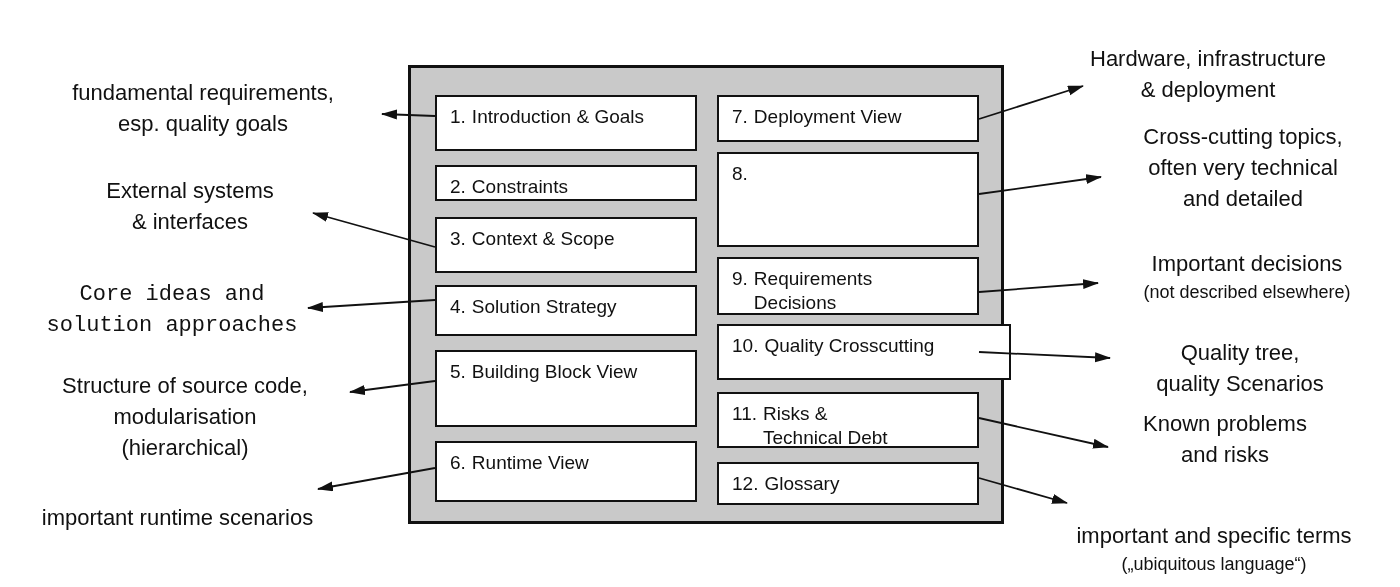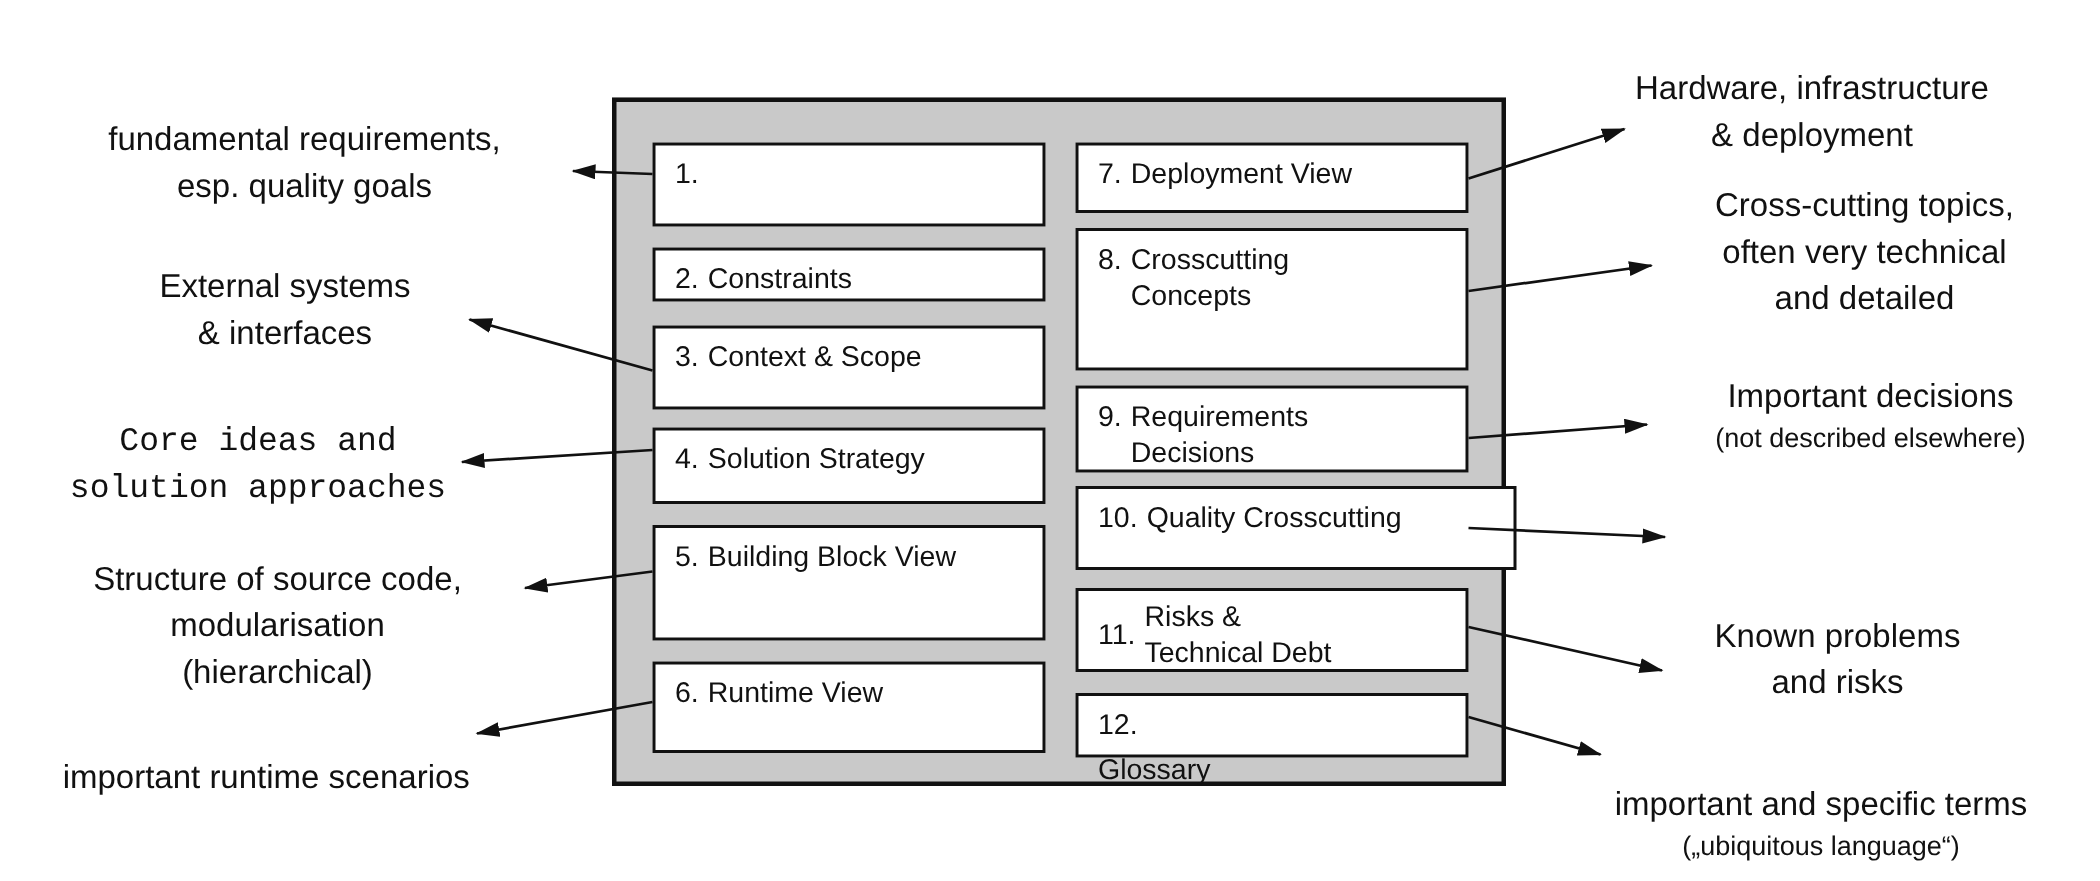--- a/index.html
+++ b/index.html
@@ -60,20 +60,21 @@
 </style>
 </head>
 <body>
 
 <div class="canvas">
 
   <div class="container"></div>
 
   <div class="box" style="left:435px; top:95px;  width:262px; height:56px;">
     <span class="num">1.</span>
+    <span class="title">Introduction &amp; Goals</span>
   </div>
   <div class="box" style="left:435px; top:165px; width:262px; height:36px;">
     <span class="num">2.</span>
     <span class="title">Constraints</span>
   </div>
   <div class="box" style="left:435px; top:217px; width:262px; height:56px;">
     <span class="num">3.</span>
     <span class="title">Context &amp; Scope</span>
   </div>
   <div class="box" style="left:435px; top:285px; width:262px; height:51px;">
@@ -88,38 +89,36 @@
     <span class="num">6.</span>
     <span class="title">Runtime View</span>
   </div>
 
   <div class="box" style="left:717px; top:95px;  width:262px; height:47px;">
     <span class="num">7.</span>
     <span class="title">Deployment View</span>
   </div>
   <div class="box" style="left:717px; top:152px; width:262px; height:95px;">
     <span class="num">8.</span>
-    <span class="title">Crosscutting
-Concepts</span>
   </div>
   <div class="box" style="left:717px; top:257px; width:262px; height:58px;">
     <span class="num">9.</span>
     <span class="title">Requirements
 Decisions</span>
   </div>
   <div class="box" style="left:717px; top:324px; width:294px; height:56px;">
     <span class="num">10.</span>
     <span class="title">Quality Crosscutting</span>
   </div>
-  <div class="box" style="left:717px; top:392px; width:262px; height:56px;align-items:center;">
+  <div class="box" style="left:717px; top:392px; width:262px; height:56px;">
     <span class="num">11.</span>
     <span class="title">Risks &amp;
 Technical Debt</span>
   </div>
-  <div class="box" style="left:717px; top:462px; width:262px; height:43px;flex-direction:column;">
+  <div class="box" style="left:717px; top:462px; width:262px; height:43px;">
     <span class="num">12.</span>
     <span class="title">Glossary</span>
   </div>
 
   <div class="note" style="left:18px;   top:77px;  width:370px;">
     <div class="main">fundamental requirements,
 esp. quality goals</div>
   </div>
   <div class="note" style="left:30px;   top:175px; width:320px;">
     <div class="main">External systems
@@ -144,20 +143,24 @@
   </div>
   <div class="note" style="left:1083px; top:121px; width:320px;">
     <div class="main">Cross-cutting topics,
 often very technical
 and detailed</div>
   </div>
   <div class="note" style="left:1077px; top:248px; width:340px;">
     <div class="main">Important decisions</div>
     <div class="sub">(not described elsewhere)</div>
   </div>
+  <div class="note" style="left:1090px; top:337px; width:300px;">
+    <div class="main">Quality tree,
+quality Scenarios</div>
+  </div>
   <div class="note" style="left:1075px; top:408px; width:300px;">
     <div class="main">Known problems
 and risks</div>
   </div>
   <div class="note" style="left:1014px; top:520px; width:400px;">
     <div class="main">important and specific terms</div>
     <div class="sub">(„ubiquitous language“)</div>
   </div>
 
   <svg class="arrows" width="1400" height="587" viewBox="0 0 1400 587">

